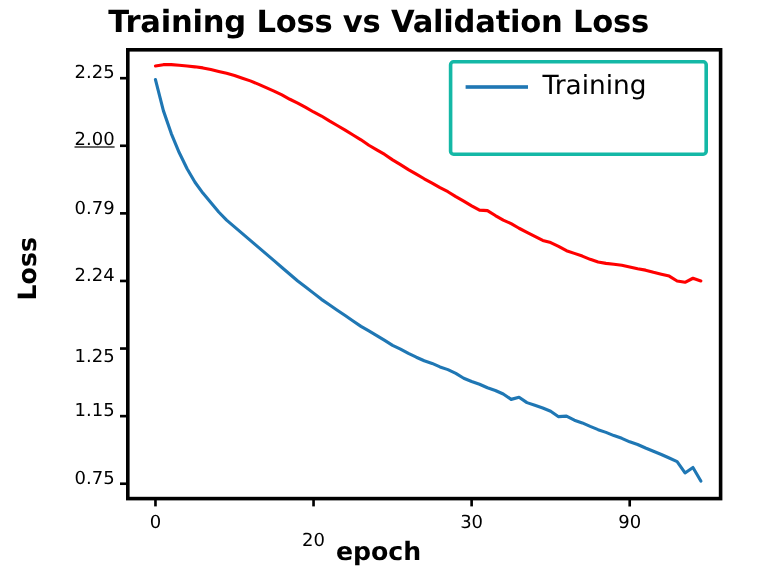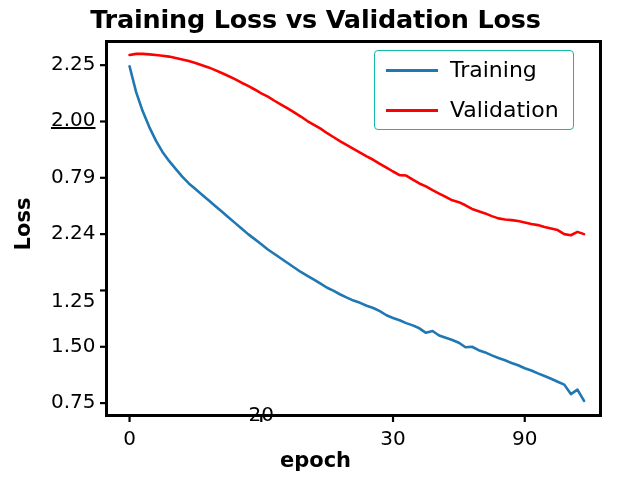--- a/index.html
+++ b/index.html
@@ -32,21 +32,21 @@
     letter-spacing: -0.2px;
     white-space: nowrap;
   }
   #plot-svg {
     position: absolute;
     left: 0;
     top: 0;
   }
   .tick-label {
     position: absolute;
-    font-size: 20px;
+    font-size: 15px;
     color: #000000;
     white-space: nowrap;
   }
   .ytick-label {
     text-align: right;
   }
   .xtick-label {
     text-align: center;
   }
   #xlabel {
@@ -68,24 +68,24 @@
     font-size: 21px;
     font-weight: bold;
     color: #000000;
     transform: rotate(-90deg);
     transform-origin: center center;
   }
   #legend-box {
     position: absolute;
     left: 374px;
     top: 50px;
-    width: 200px;
+    width: 216px;
     height: 80px;
     background: rgba(255,255,255,0.80);
-    border: 1px solid #14b8a6;
+    border: 3px solid #14b8a6;
     border-radius: 4px;
     box-sizing: border-box;
   }
   .legend-row {
     position: absolute;
     left: 0;
     width: 216px;
     height: 40px;
   }
   .legend-swatch {
@@ -129,41 +129,37 @@
         <line y1="415.5" y2="422" x1="524.7533333333333" x2="524.7533333333333" stroke="#000000" stroke-width="2.2"></line>
       </g>
     <g id="lines-group">
         <polyline points="129.55,66.28 136.14,92.19 142.73,111.34 149.31,127.11 155.90,140.63 162.49,151.90 169.07,160.91 175.66,168.80 182.25,176.68 188.83,183.44 195.42,189.07 202.01,194.70 208.59,200.34 215.18,205.97 221.77,211.60 228.35,217.23 234.94,222.87 241.53,228.50 248.11,234.13 254.70,239.09 261.29,244.27 267.87,249.45 274.46,253.96 281.05,258.47 287.63,262.97 294.22,267.48 300.81,271.98 307.39,275.81 313.98,279.64 320.57,283.70 327.15,287.75 333.74,290.91 340.33,294.51 346.91,297.67 353.50,300.60 360.09,302.85 366.67,305.78 373.26,308.03 379.85,311.19 386.43,315.24 393.02,317.94 399.61,320.20 406.19,323.13 412.78,325.38 419.37,328.31 425.95,332.81 432.54,331.01 439.13,335.52 445.71,337.77 452.30,340.02 458.89,342.73 465.47,347.23 472.06,346.78 478.65,350.16 485.23,352.42 491.82,355.34 498.41,358.05 504.99,360.30 511.58,363.00 518.17,365.26 524.75,368.19 531.34,370.44 537.93,373.37 544.51,376.07 551.10,378.78 557.69,381.70 564.27,384.63 570.86,394.10 577.45,389.59 584.03,400.86" fill="none" stroke="#1f77b4" stroke-width="2.6" stroke-linejoin="round" stroke-linecap="round"></polyline>
         <polyline points="129.55,55.02 136.14,53.89 142.73,53.89 149.31,54.34 155.90,55.02 162.49,55.69 169.07,56.60 175.66,57.95 182.25,59.52 188.83,61.10 195.42,62.90 202.01,65.16 208.59,67.41 215.18,70.11 221.77,73.04 228.35,75.97 234.94,79.13 241.53,82.73 248.11,85.88 254.70,89.49 261.29,93.32 267.87,96.70 274.46,100.75 281.05,104.58 287.63,108.41 294.22,112.47 300.81,116.53 307.39,121.03 313.98,124.86 320.57,128.69 327.15,133.20 333.74,137.25 340.33,141.31 346.91,145.14 353.50,148.97 360.09,152.57 366.67,156.40 373.26,159.78 379.85,163.84 386.43,167.67 393.02,171.50 399.61,175.10 406.19,175.55 412.78,179.61 419.37,183.44 425.95,186.37 432.54,190.20 439.13,193.58 445.71,196.96 452.30,200.34 458.89,202.14 465.47,205.29 472.06,208.90 478.65,211.15 485.23,213.40 491.82,216.11 498.41,218.36 504.99,219.49 511.58,220.16 518.17,221.07 524.75,222.42 531.34,223.99 537.93,225.12 544.51,226.92 551.10,228.50 557.69,230.08 564.27,234.13 570.86,235.26 577.45,231.88 584.03,234.13" fill="none" stroke="#ff0000" stroke-width="2.6" stroke-linejoin="round" stroke-linecap="round"></polyline>
       </g>
   </svg>
 
   <div id="ytick-labels">
       <div class="tick-label ytick-label" style="right: 535.5px; top: 389.108px; margin-left: 20px;">0.75</div>
-      <div class="tick-label ytick-label" style="right: 535.5px; top: 332.783px;">1.50</div>
+      <div class="tick-label ytick-label" style="right: 535.5px; top: 332.783px;">1.15</div>
       <div class="tick-label ytick-label" style="right: 535.5px; top: 288px;">1.25</div>
       <div class="tick-label ytick-label" style="right: 535.5px; top: 220.133px;">2.24</div>
       <div class="tick-label ytick-label" style="right: 535.5px; top: 163.807px;">0.79</div>
       <div class="tick-label ytick-label" style="right: 535.5px; top: 107.482px; text-decoration: underline;">2.00</div>
       <div class="tick-label ytick-label" style="right: 535.5px; top: 51.1566px;">2.25</div>
     </div>
   <div id="xtick-labels">
       <div class="tick-label xtick-label" style="left: 79.5533px; width: 100px; top: 425.5px;">0</div>
-      <div class="tick-label xtick-label" style="left: 211.287px; width: 100px; top: 402px;">20</div>
+      <div class="tick-label xtick-label" style="left: 211.287px; width: 100px; top: 441px;">20</div>
       <div class="tick-label xtick-label" style="left: 343.02px; width: 100px; top: 425.5px;">30</div>
       <div class="tick-label xtick-label" style="left: 474.753px; width: 100px; top: 425.5px;">90</div>
     </div>
 
   <div id="ylabel">Loss</div>
   <div id="xlabel">epoch</div>
 
   <div id="legend-box">
       <div class="legend-row" style="top: 0px;">
         <div class="legend-swatch" style="background: rgb(31, 119, 180);"></div>
         <div class="legend-text">Training</div>
       </div>
-      <div class="legend-row" style="top: 40px;">
-        <div class="legend-swatch" style="background: rgb(255, 0, 0);"></div>
-        <div class="legend-text">Validation</div>
-      </div>
     </div>
 
 </div>
 
 </body></html>

